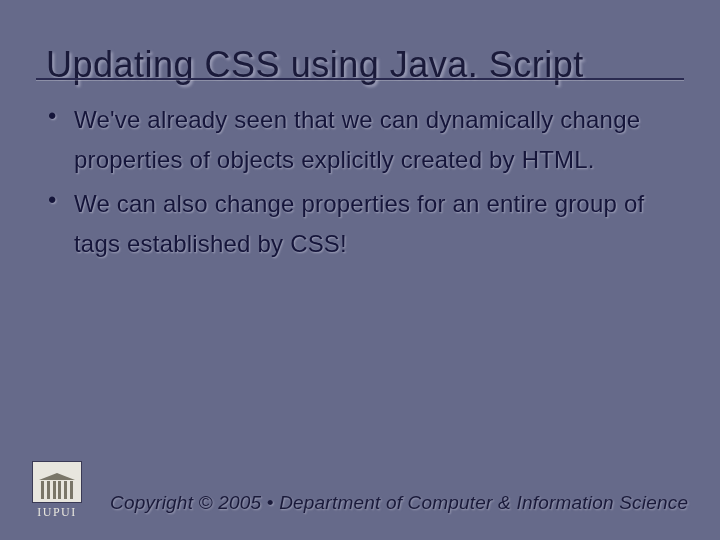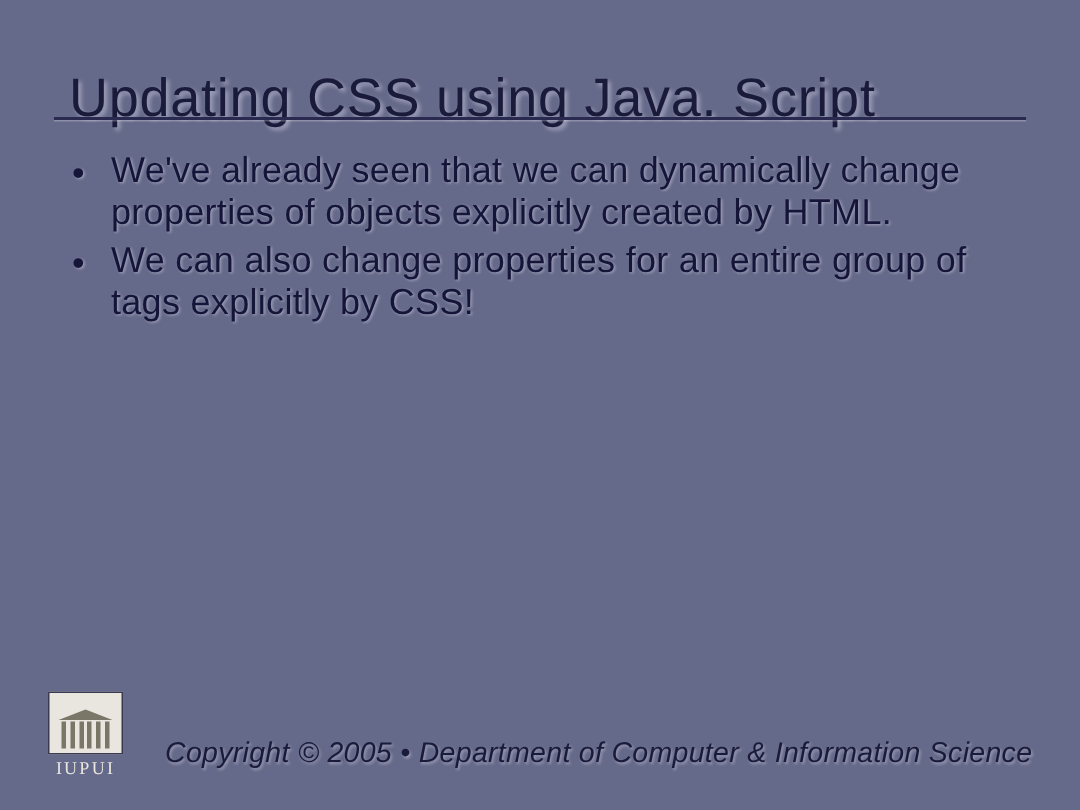--- a/index.html
+++ b/index.html
@@ -53,21 +53,21 @@
     font-size: 24px;
     line-height: 32px;
     color: #15153a;
     text-shadow: 1px 1px 2px rgba(210,210,225,0.55);
     font-weight: 400;
     text-align: left;
   }
   .bullet-text {
     flex: 1 1 auto;
     font-size: 24px;
-    line-height: 28px;
+    line-height: 40px;
     color: #15153a;
     text-shadow: 1px 1px 2px rgba(210,210,225,0.55);
     font-weight: 400;
     letter-spacing: 0.2px;
   }
   .footer {
     position: absolute;
     left: 110px;
     bottom: 26px;
     font-style: italic;
@@ -134,21 +134,21 @@
   <div class="title">Updating CSS using Java. Script</div>
   <div class="rule"></div>
 
   <div class="body">
     <div class="bullet-item">
       <div class="bullet-mark">•</div>
       <div class="bullet-text">We've already seen that we can dynamically change properties of objects explicitly created by HTML.</div>
     </div>
     <div class="bullet-item">
       <div class="bullet-mark">•</div>
-      <div class="bullet-text">We can also change properties for an entire group of tags explicitly by CSS!</div>
+      <div class="bullet-text">We can also change properties for an entire group of tags established by CSS!</div>
     </div>
   </div>
 
   <div class="logo">
     <div class="logo-box">
       <div class="logo-building">
         <div class="logo-roof"></div>
         <div class="logo-cols">
           <div class="logo-col"></div>
           <div class="logo-col"></div>

